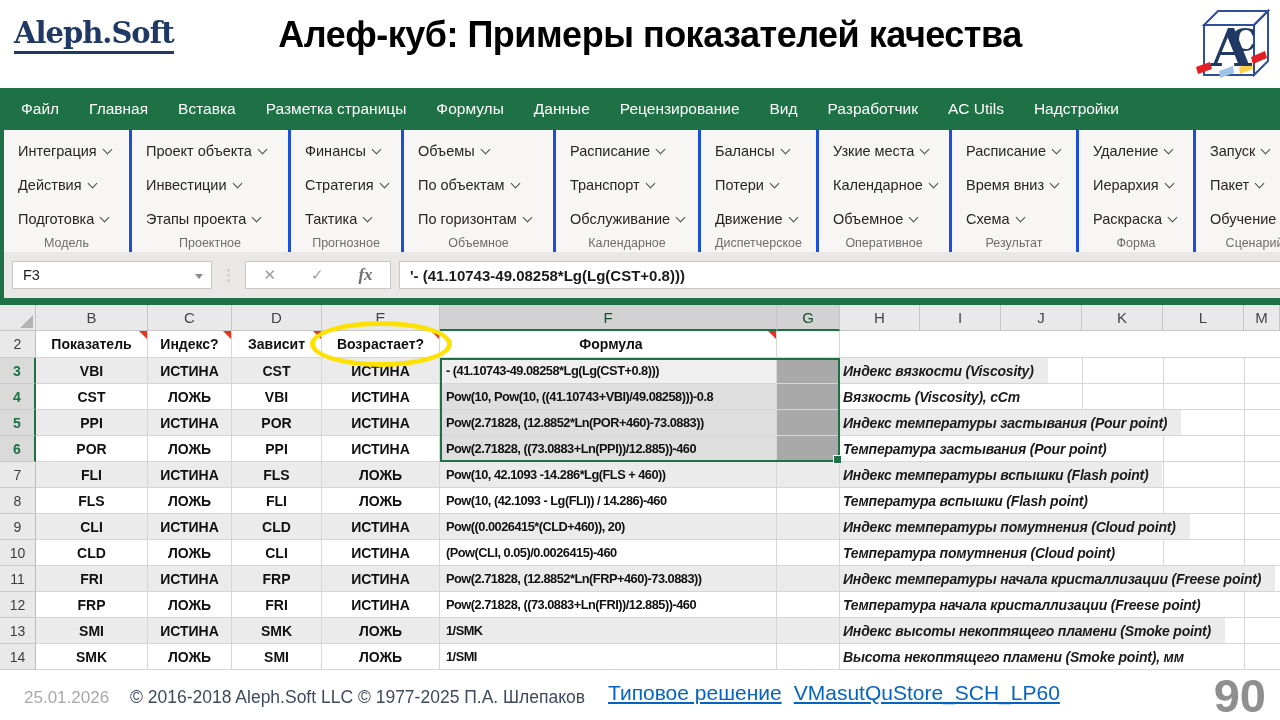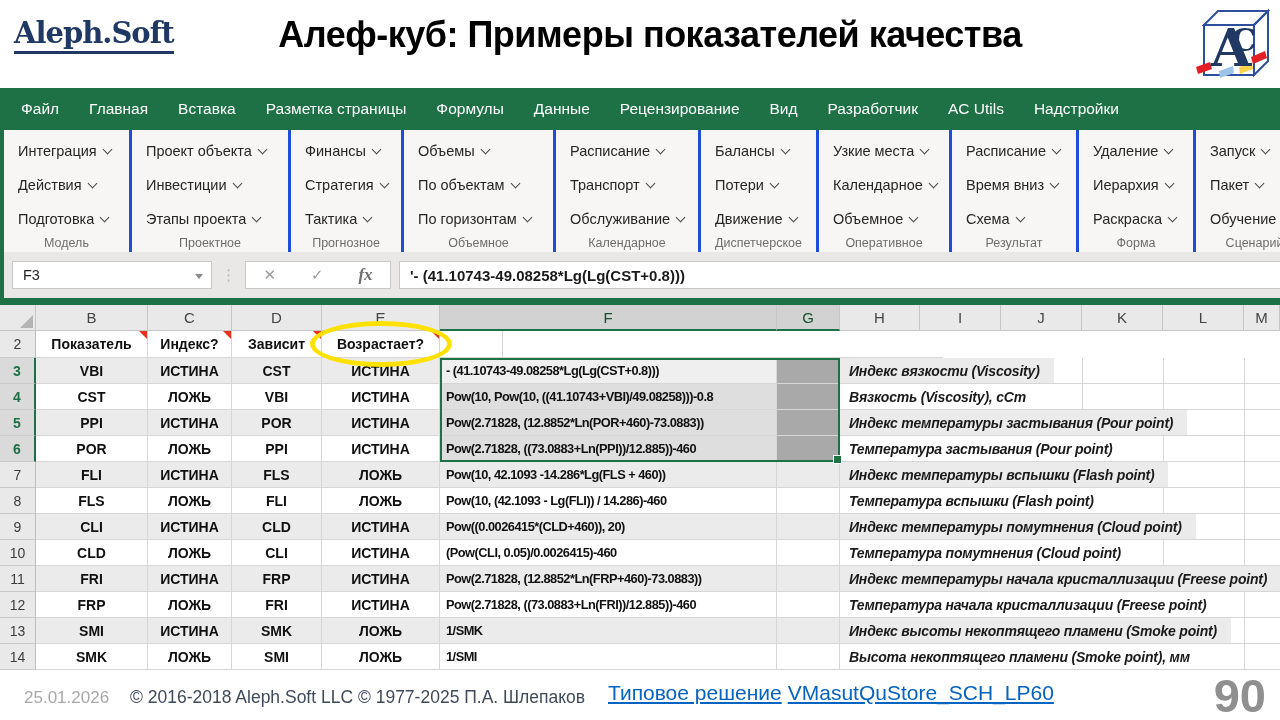--- a/index.html
+++ b/index.html
@@ -64,21 +64,21 @@
   .rn.sel{background:#dadada;color:#1e7145;border-right:2px solid #1e7145;font-weight:bold;}
   .cell{border-right:1px solid #d6d6d6;border-bottom:1px solid #d6d6d6;box-sizing:border-box;
         display:flex;align-items:center;justify-content:center;font-size:14px;font-weight:bold;color:#101010;
         overflow:hidden;white-space:nowrap;flex:0 0 auto;background:#fff;position:relative;}
   .cB{width:112px;}.cC{width:84px;}.cD{width:90px;}.cE{width:118px;}
   .cF{width:337px;justify-content:flex-start;padding-left:6px;font-size:12.8px;letter-spacing:-0.5px;}
   .cG{width:63px;}
   .cDesc{width:440px;border-right:none;justify-content:flex-start;background:#fff;
          background-image:repeating-linear-gradient(to right,transparent 0,transparent 80px,#d6d6d6 80px,#d6d6d6 81px);}
   .row.banded .cB,.row.banded .cC,.row.banded .cD,.row.banded .cE,.row.banded .cF,.row.banded .cG{background:#ebebeb;}
-  .desc-text{height:100%;display:flex;align-items:center;padding:0 14px 0 9px;
+  .desc-text{height:100%;display:flex;align-items:center;padding:0 14px 0 3px;
              font-style:italic;font-weight:bold;font-size:14px;color:#1a1a1a;letter-spacing:-0.2px;white-space:nowrap;}
   .row.banded .desc-text{background:#ebebeb;}
   .row:not(.banded) .desc-text{background:#fff;}
   .row.hdr .cell{background:#fff;font-size:14px;}
   .tri:after{content:"";position:absolute;top:0;right:0;width:0;height:0;
              border-left:8px solid transparent;border-top:8px solid #e8311f;}
   .selF0{background:#efefef !important;}
   .selF{background:#dedede !important;}
   .selG{background:#a9a9a9 !important;}
 
@@ -87,21 +87,21 @@
           box-sizing:border-box;pointer-events:none;}
   .selbox .handle{position:absolute;right:-4px;bottom:-4px;width:7px;height:7px;background:#1e7145;border:1px solid #fff;}
 
   
   .ellipse{position:absolute;left:310px;top:321px;width:142px;height:46px;border:5px solid #ffe100;
            border-radius:50%;box-sizing:border-box;pointer-events:none;}
 
   
   .f-date{position:absolute;left:24px;top:688px;font-size:17px;color:#a8a8a8;}
   .f-copy{position:absolute;left:130px;top:687px;font-size:17.5px;color:#3f4a5c;}
-  .f-links{position:absolute;left:608px;top:681px;display:flex;gap:6px;font-size:21px;}
+  .f-links{position:absolute;left:608px;top:681px;display:flex;gap:12px;font-size:21px;}
   .f-links a{color:#0563c1;text-decoration:underline;white-space:nowrap;}
   .f-num{position:absolute;right:14px;top:668px;font-size:47px;font-weight:bold;color:#8f8f8f;font-family:"Liberation Sans",sans-serif;}
 </style>
 </head>
 <body>
 
 <div class="slide">
 
   <div class="logo">Aleph.Soft</div>
   <div class="title">Алеф-куб: Примеры показателей качества</div>
@@ -314,20 +314,21 @@
       <div class="colhead" style="width: 36px;">M</div>
     </div>
 
   <div class="grid">
     <div class="row hdr">
       <div class="rn">2</div>
       <div class="cell cB tri">Показатель</div>
       <div class="cell cC tri">Индекс?</div>
       <div class="cell cD tri">Зависит</div>
       <div class="cell cE tri">Возрастает?</div>
+      <div class="cell cF tri" style="justify-content:center;font-size:14px;letter-spacing:0;">Формула</div>
       <div class="cell cG"></div>
       <div class="cell cDesc"></div>
     </div>
     <div id="data-rows">
         <div class="row banded">
           <div class="rn sel">3</div>
           <div class="cell cB">VBI</div>
           <div class="cell cC">ИСТИНА</div>
           <div class="cell cD">CST</div>
           <div class="cell cE">ИСТИНА</div>

